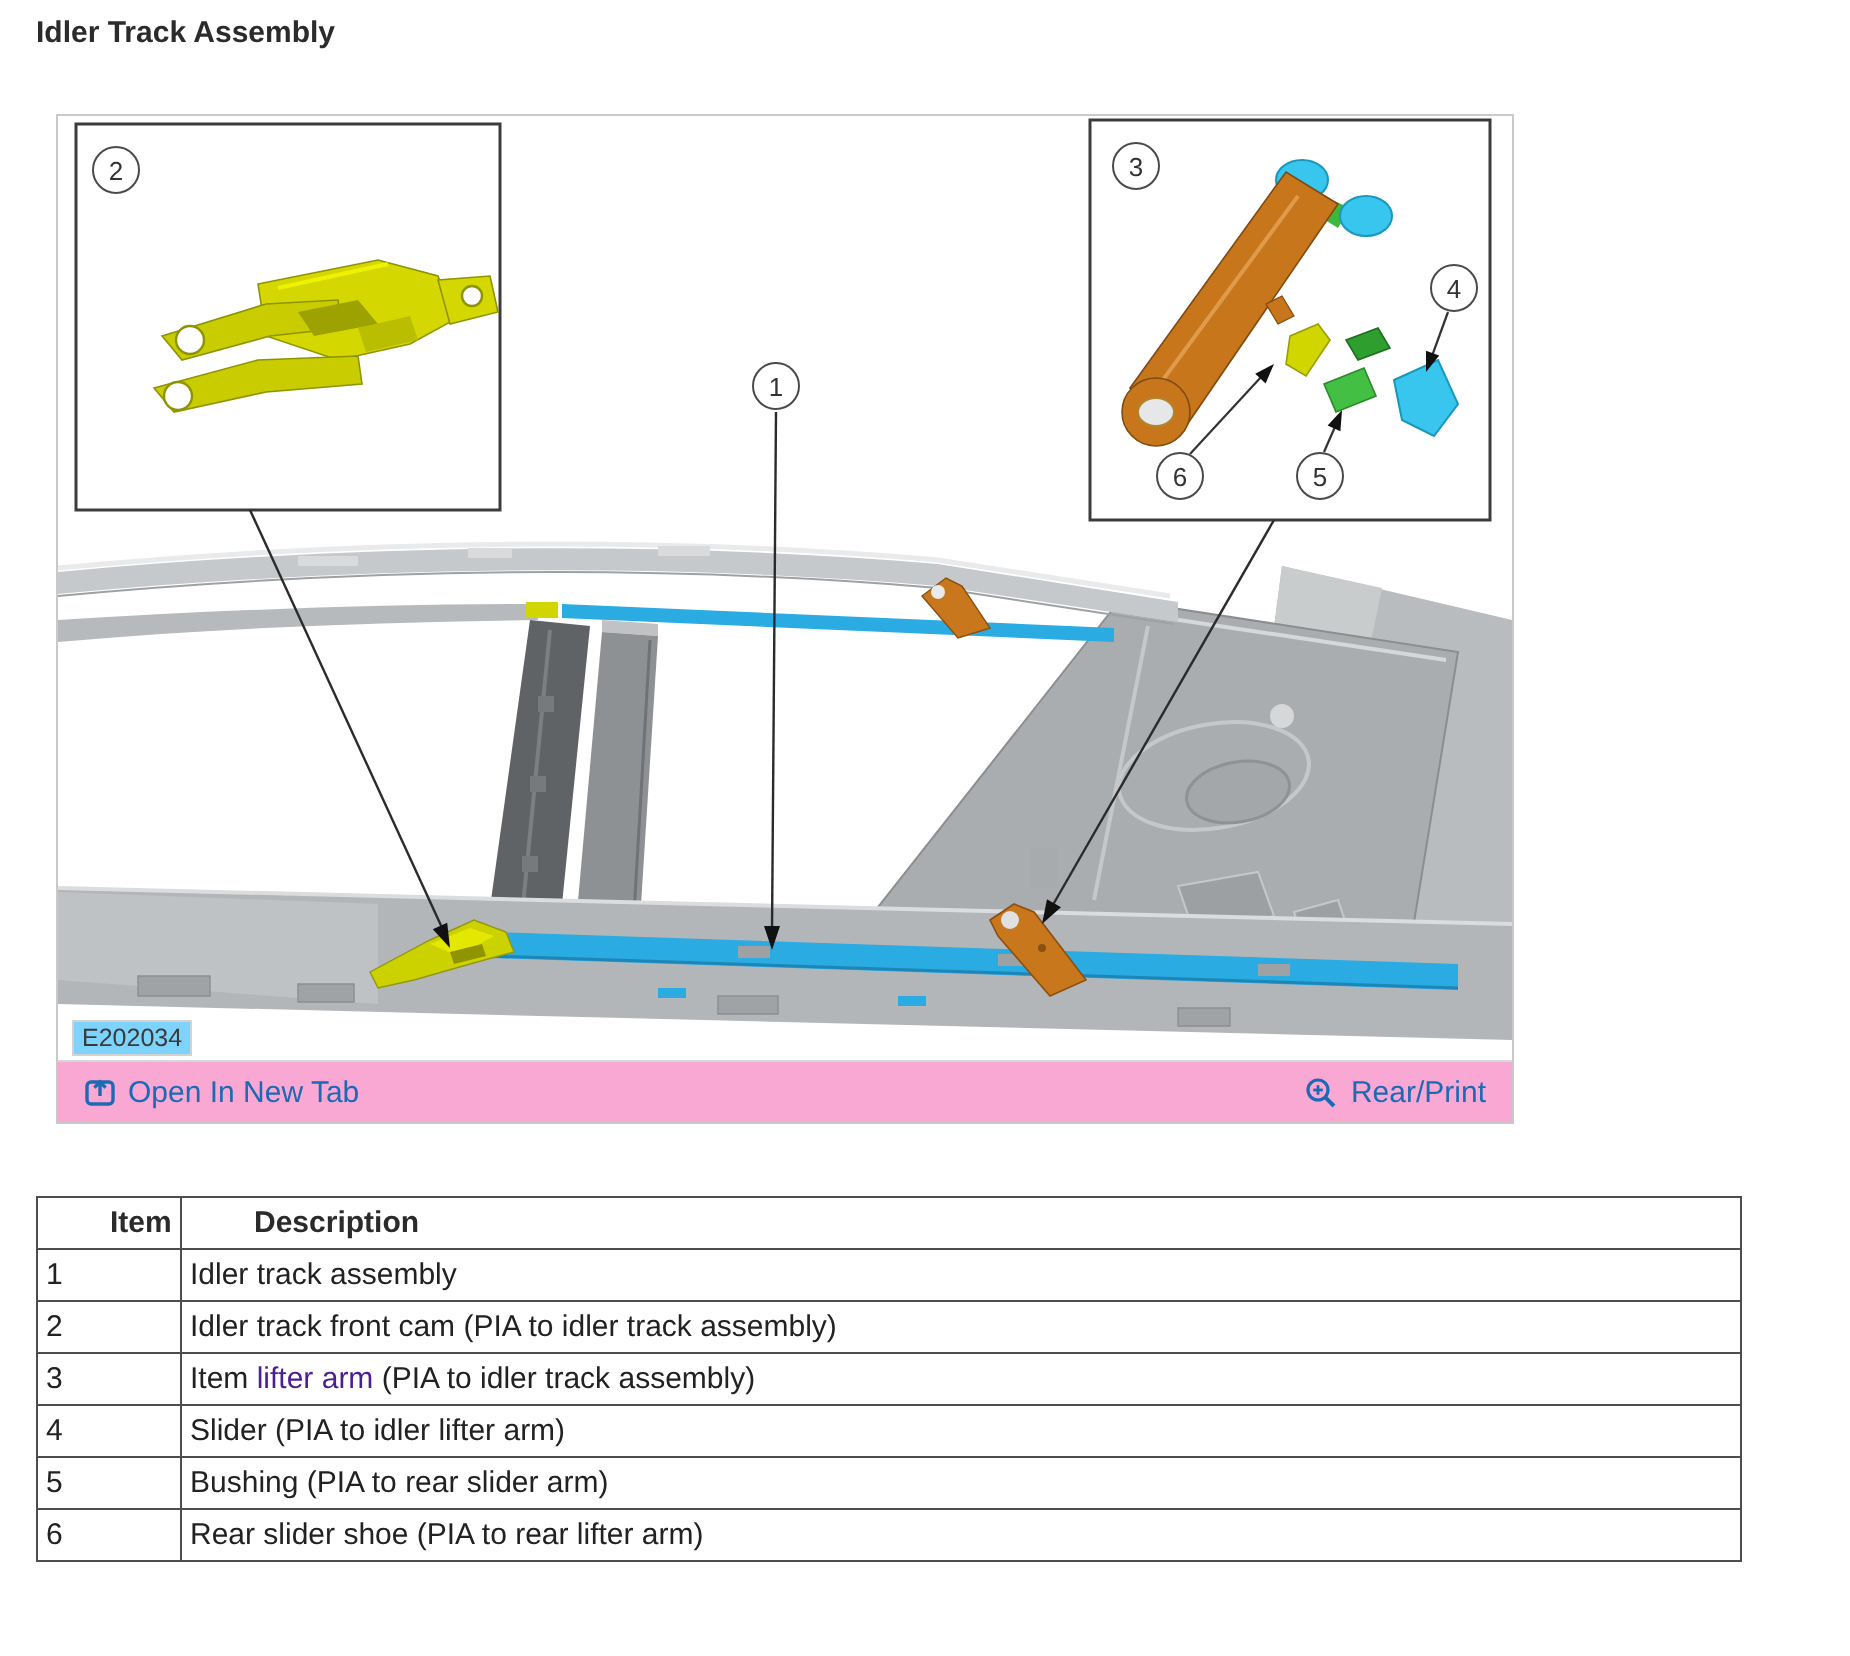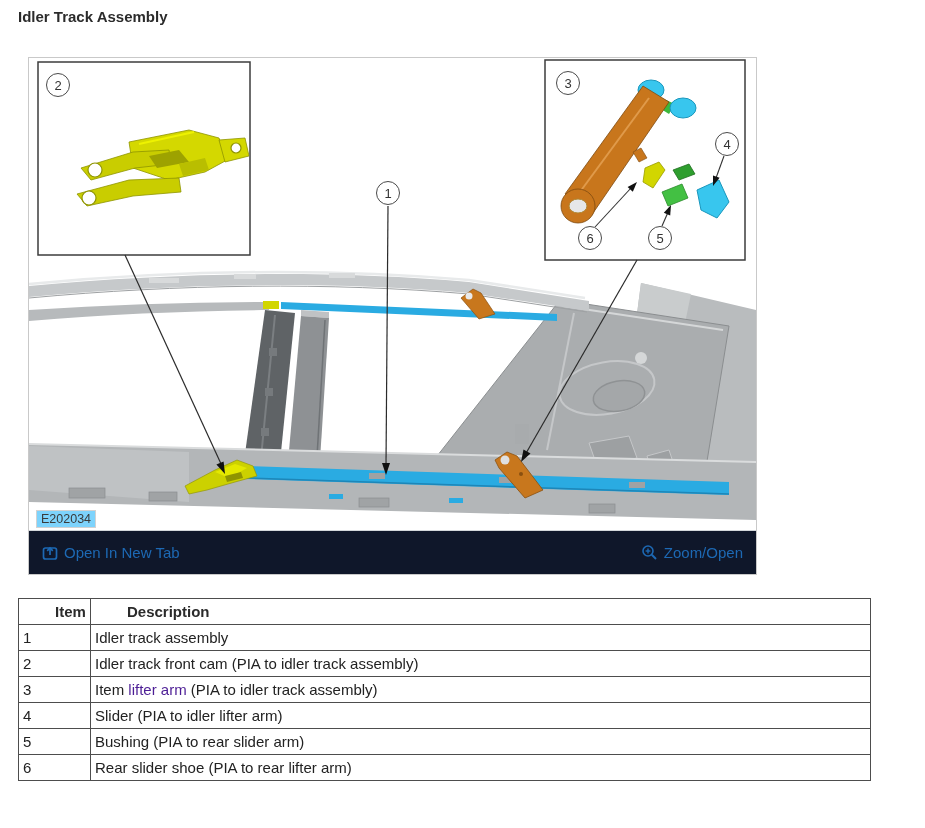--- a/index.html
+++ b/index.html
@@ -24,21 +24,21 @@
     border:1px solid #4a4a4a; background:#fff; color:#333;
     font-size:13px; display:flex; align-items:center; justify-content:center;
     z-index:3;
   }
   .img-code {
     position:absolute; left:7px; top:452px; z-index:3;
     background:#7dd3fc; border:1px solid #d2d2d2; color:#3a3a3a;
     font-size:12.5px; padding:0 4px; line-height:16px;
   }
   .figure-footer {
-    height:44px; background:#0f172a; border-top:1px solid #d4d8db;
+    height:31px; background:#f9a8d4; border-top:1px solid #d4d8db;
     display:flex; align-items:center; justify-content:space-between;
     padding:0 13px;
   }
   .fig-link {
     display:flex; align-items:center; gap:6px;
     color:#1d69b4; font-size:15px; text-decoration:none; cursor:pointer;
   }
   .fig-link svg { display:block; }
   
   .parts-table {
@@ -183,21 +183,21 @@
       </svg>
       <span>Open In New Tab</span>
     </a>
     <a class="fig-link">
       <svg width="17" height="17" viewBox="0 0 17 17">
         <circle cx="7" cy="7" r="5" fill="none" stroke="#1d69b4" stroke-width="1.6"></circle>
         <line x1="7" y1="4.6" x2="7" y2="9.4" stroke="#1d69b4" stroke-width="1.4"></line>
         <line x1="4.6" y1="7" x2="9.4" y2="7" stroke="#1d69b4" stroke-width="1.4"></line>
         <line x1="10.8" y1="10.8" x2="15" y2="15" stroke="#1d69b4" stroke-width="2"></line>
       </svg>
-      <span>Zoom/Open</span>
+      <span>Rear/Print</span>
     </a>
   </div>
 </div>
 
 <table class="parts-table">
   <thead>
     <tr>
       <th class="col-item">Item</th>
       <th>Description</th>
     </tr>

